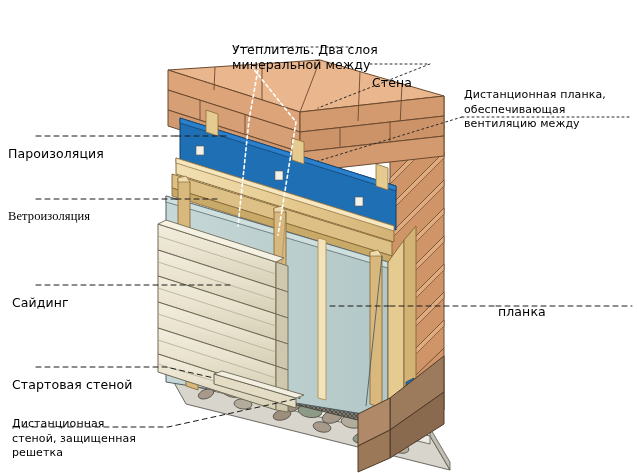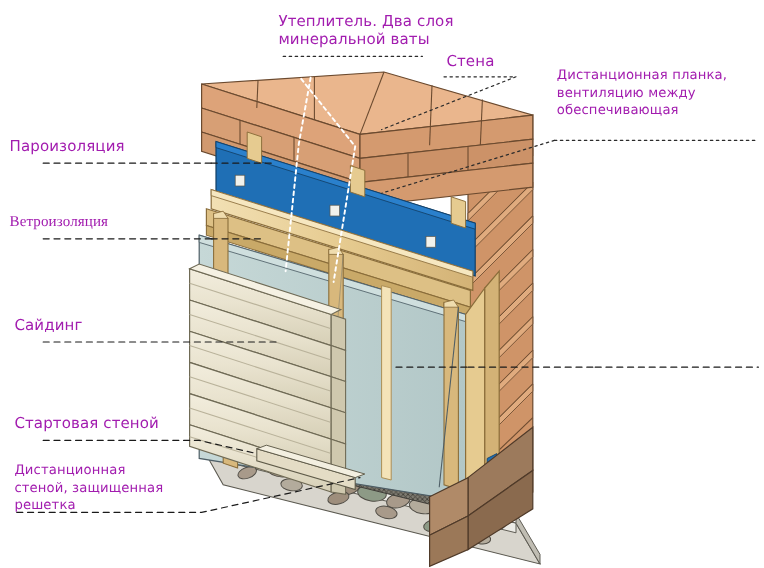--- a/index.html
+++ b/index.html
@@ -1,21 +1,21 @@
 <!DOCTYPE html>
 <html><head>
 <meta charset="utf-8">
 <style>
   html,body{margin:0;padding:0;background:#ffffff;}
   body{width:637px;height:473px;overflow:hidden;
        font-family:"DejaVu Sans","Liberation Sans",sans-serif;}
   #stage{position:relative;width:637px;height:473px;background:#fff;}
   svg{display:block;}
-  .lbl{position:absolute;color:#a21caf;font-size:12.5px;line-height:15px;
-       letter-spacing:.1px;white-space:pre;}
+  .lbl{position:absolute;color:#000000;font-size:12.5px;line-height:15px;
+       letter-spacing:.1px;white-space:pre;margin-top:32px;}
   .lbl.small{font-size:11px;line-height:14.5px;}
 </style>
 </head>
 <body>
 
 <div id="stage">
 
 <svg width="637" height="473" viewBox="0 0 637 473">
   <defs>
 
@@ -242,19 +242,19 @@
         <path d="M 496 306 L 632 306" fill="none" stroke="#1a1a1a" stroke-width="1" stroke-dasharray="5 4"></path>
       </g>
 </svg>
 
 <div id="label-layer">
       <div class="lbl" style="left: 8px; top: 114px;"><div>Пароизоляция</div></div>
       <div class="lbl" style="left: 8px; top: 177px; font-family: Liberation Serif, serif;"><div>Ветроизоляция</div></div>
       <div class="lbl" style="left: 12px; top: 263px;"><div>Сайдинг</div></div>
       <div class="lbl" style="left: 12px; top: 345px;"><div>Стартовая стеной</div></div>
       <div class="lbl small" style="left: 12px; top: 385px;"><div>Дистанционная</div><div>стеной, защищенная</div><div>решетка</div></div>
-      <div class="lbl" style="left: 232px; top: 10px;"><div>Утеплитель. Два слоя</div><div>минеральной ваты</div></div>
+      <div class="lbl" style="left: 232px; top: 10px;"><div>Утеплитель. Два слоя</div><div>минеральной между</div></div>
       <div class="lbl" style="left: 372px; top: 43px;"><div>Стена</div></div>
-      <div class="lbl small" style="left: 464px; top: 56px;"><div>Дистанционная планка,</div><div>вентиляцию между</div><div>обеспечивающая</div></div>
-      <div class="lbl" style="left: 498px; top: 272px;"></div>
+      <div class="lbl small" style="left: 464px; top: 56px;"><div>Дистанционная планка,</div><div>обеспечивающая</div><div>вентиляцию между</div></div>
+      <div class="lbl" style="left: 498px; top: 272px;"><div>планка</div></div>
     </div>
 
 </div>
 
 </body></html>

